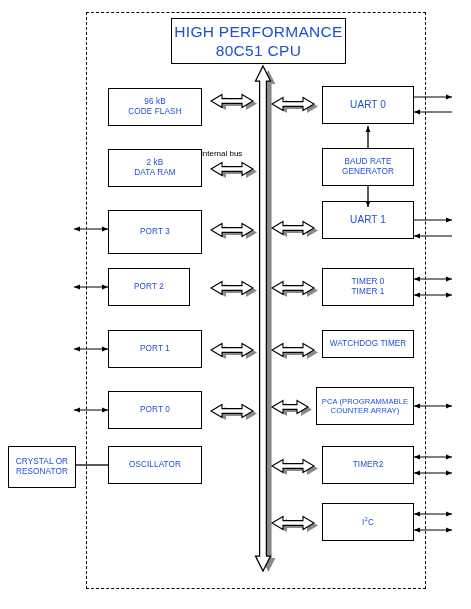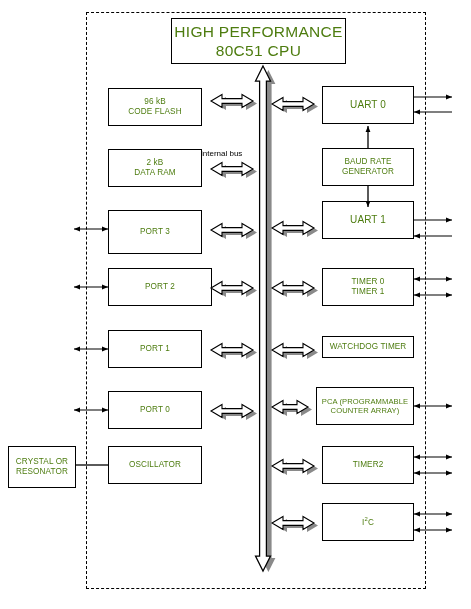--- a/index.html
+++ b/index.html
@@ -23,21 +23,21 @@
   }
   .blk {
     position: absolute;
     box-sizing: border-box;
     border: 1.3px solid #000000;
     background: #ffffff;
     display: flex;
     align-items: center;
     justify-content: center;
     text-align: center;
-    color: #4d7c0f;
+    color: #1d4ed8;
     line-height: 1.25;
     letter-spacing: 0.1px;
   }
   .blk .lbl {
     display: block;
     white-space: pre-line;
   }
   .cpu-block {
     font-size: 15.5px;
     letter-spacing: 0.3px;
@@ -80,21 +80,21 @@
 
   <div class="blk small-blk" style="left:108px; top:149px; width:94px; height:38px; flex-direction:column;">
     <span class="lbl">2 kB</span>
     <span class="lbl">DATA RAM</span>
   </div>
 
   <div class="blk small-blk" style="left:108px; top:210px; width:94px; height:44px;">
     <span class="lbl">PORT 3</span>
   </div>
 
-  <div class="blk small-blk" style="left:108px; top:268px; width:104px; height:38px;">
+  <div class="blk small-blk" style="left:108px; top:268px; width:82px; height:38px;">
     <span class="lbl">PORT 2</span>
   </div>
 
   <div class="blk small-blk" style="left:108px; top:330px; width:94px; height:38px;">
     <span class="lbl">PORT 1</span>
   </div>
 
   <div class="blk small-blk" style="left:108px; top:391px; width:94px; height:38px;">
     <span class="lbl">PORT 0</span>
   </div>
@@ -119,21 +119,21 @@
 
   <div class="blk mid-blk" style="left:322px; top:201px; width:92px; height:38px;">
     <span class="lbl">UART 1</span>
   </div>
 
   <div class="blk small-blk" style="left:322px; top:268px; width:92px; height:38px; flex-direction:column;">
     <span class="lbl">TIMER 0</span>
     <span class="lbl">TIMER 1</span>
   </div>
 
-  <div class="blk small-blk" style="left:322px; top:330px; width:92px; height:22px;margin-top:6px;">
+  <div class="blk small-blk" style="left:322px; top:330px; width:92px; height:28px;">
     <span class="lbl">WATCHDOG TIMER</span>
   </div>
 
   <div class="blk" style="left:316px; top:387px; width:98px; height:38px; flex-direction:column; font-size:7.6px;">
     <span class="lbl">PCA (PROGRAMMABLE</span>
     <span class="lbl">COUNTER ARRAY)</span>
   </div>
 
   <div class="blk small-blk" style="left:322px; top:446px; width:92px; height:38px;">
     <span class="lbl">TIMER2</span>

